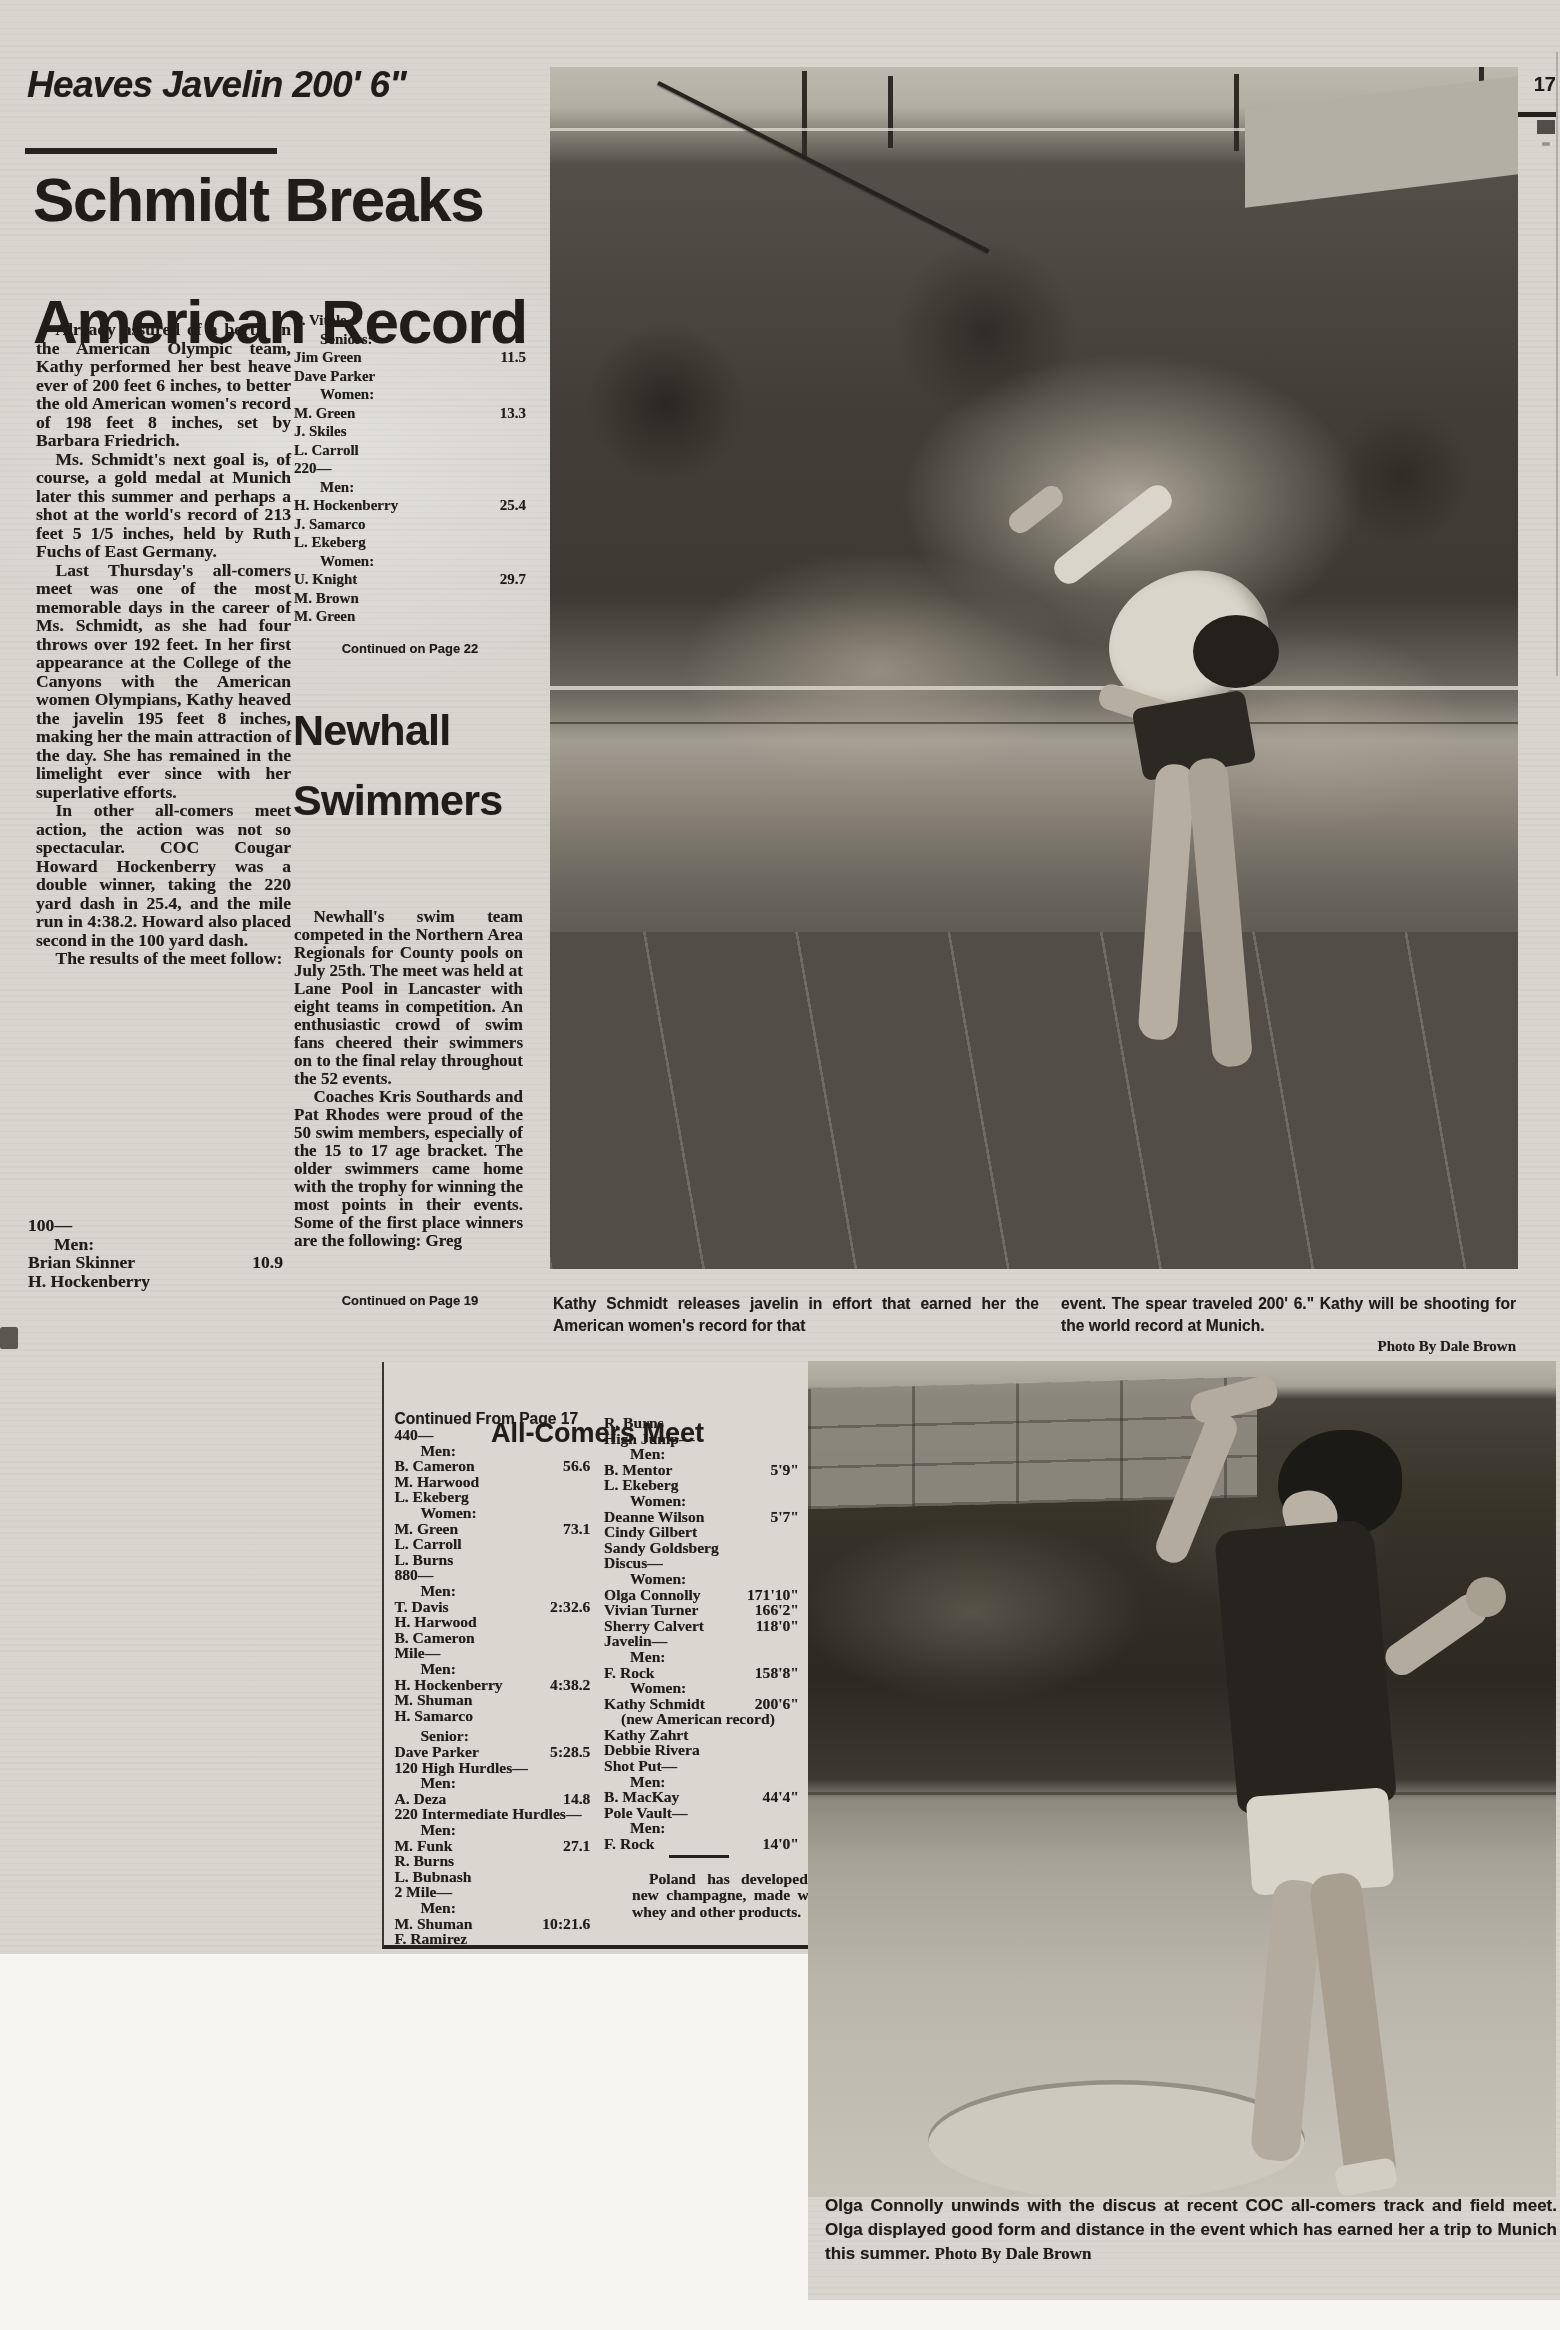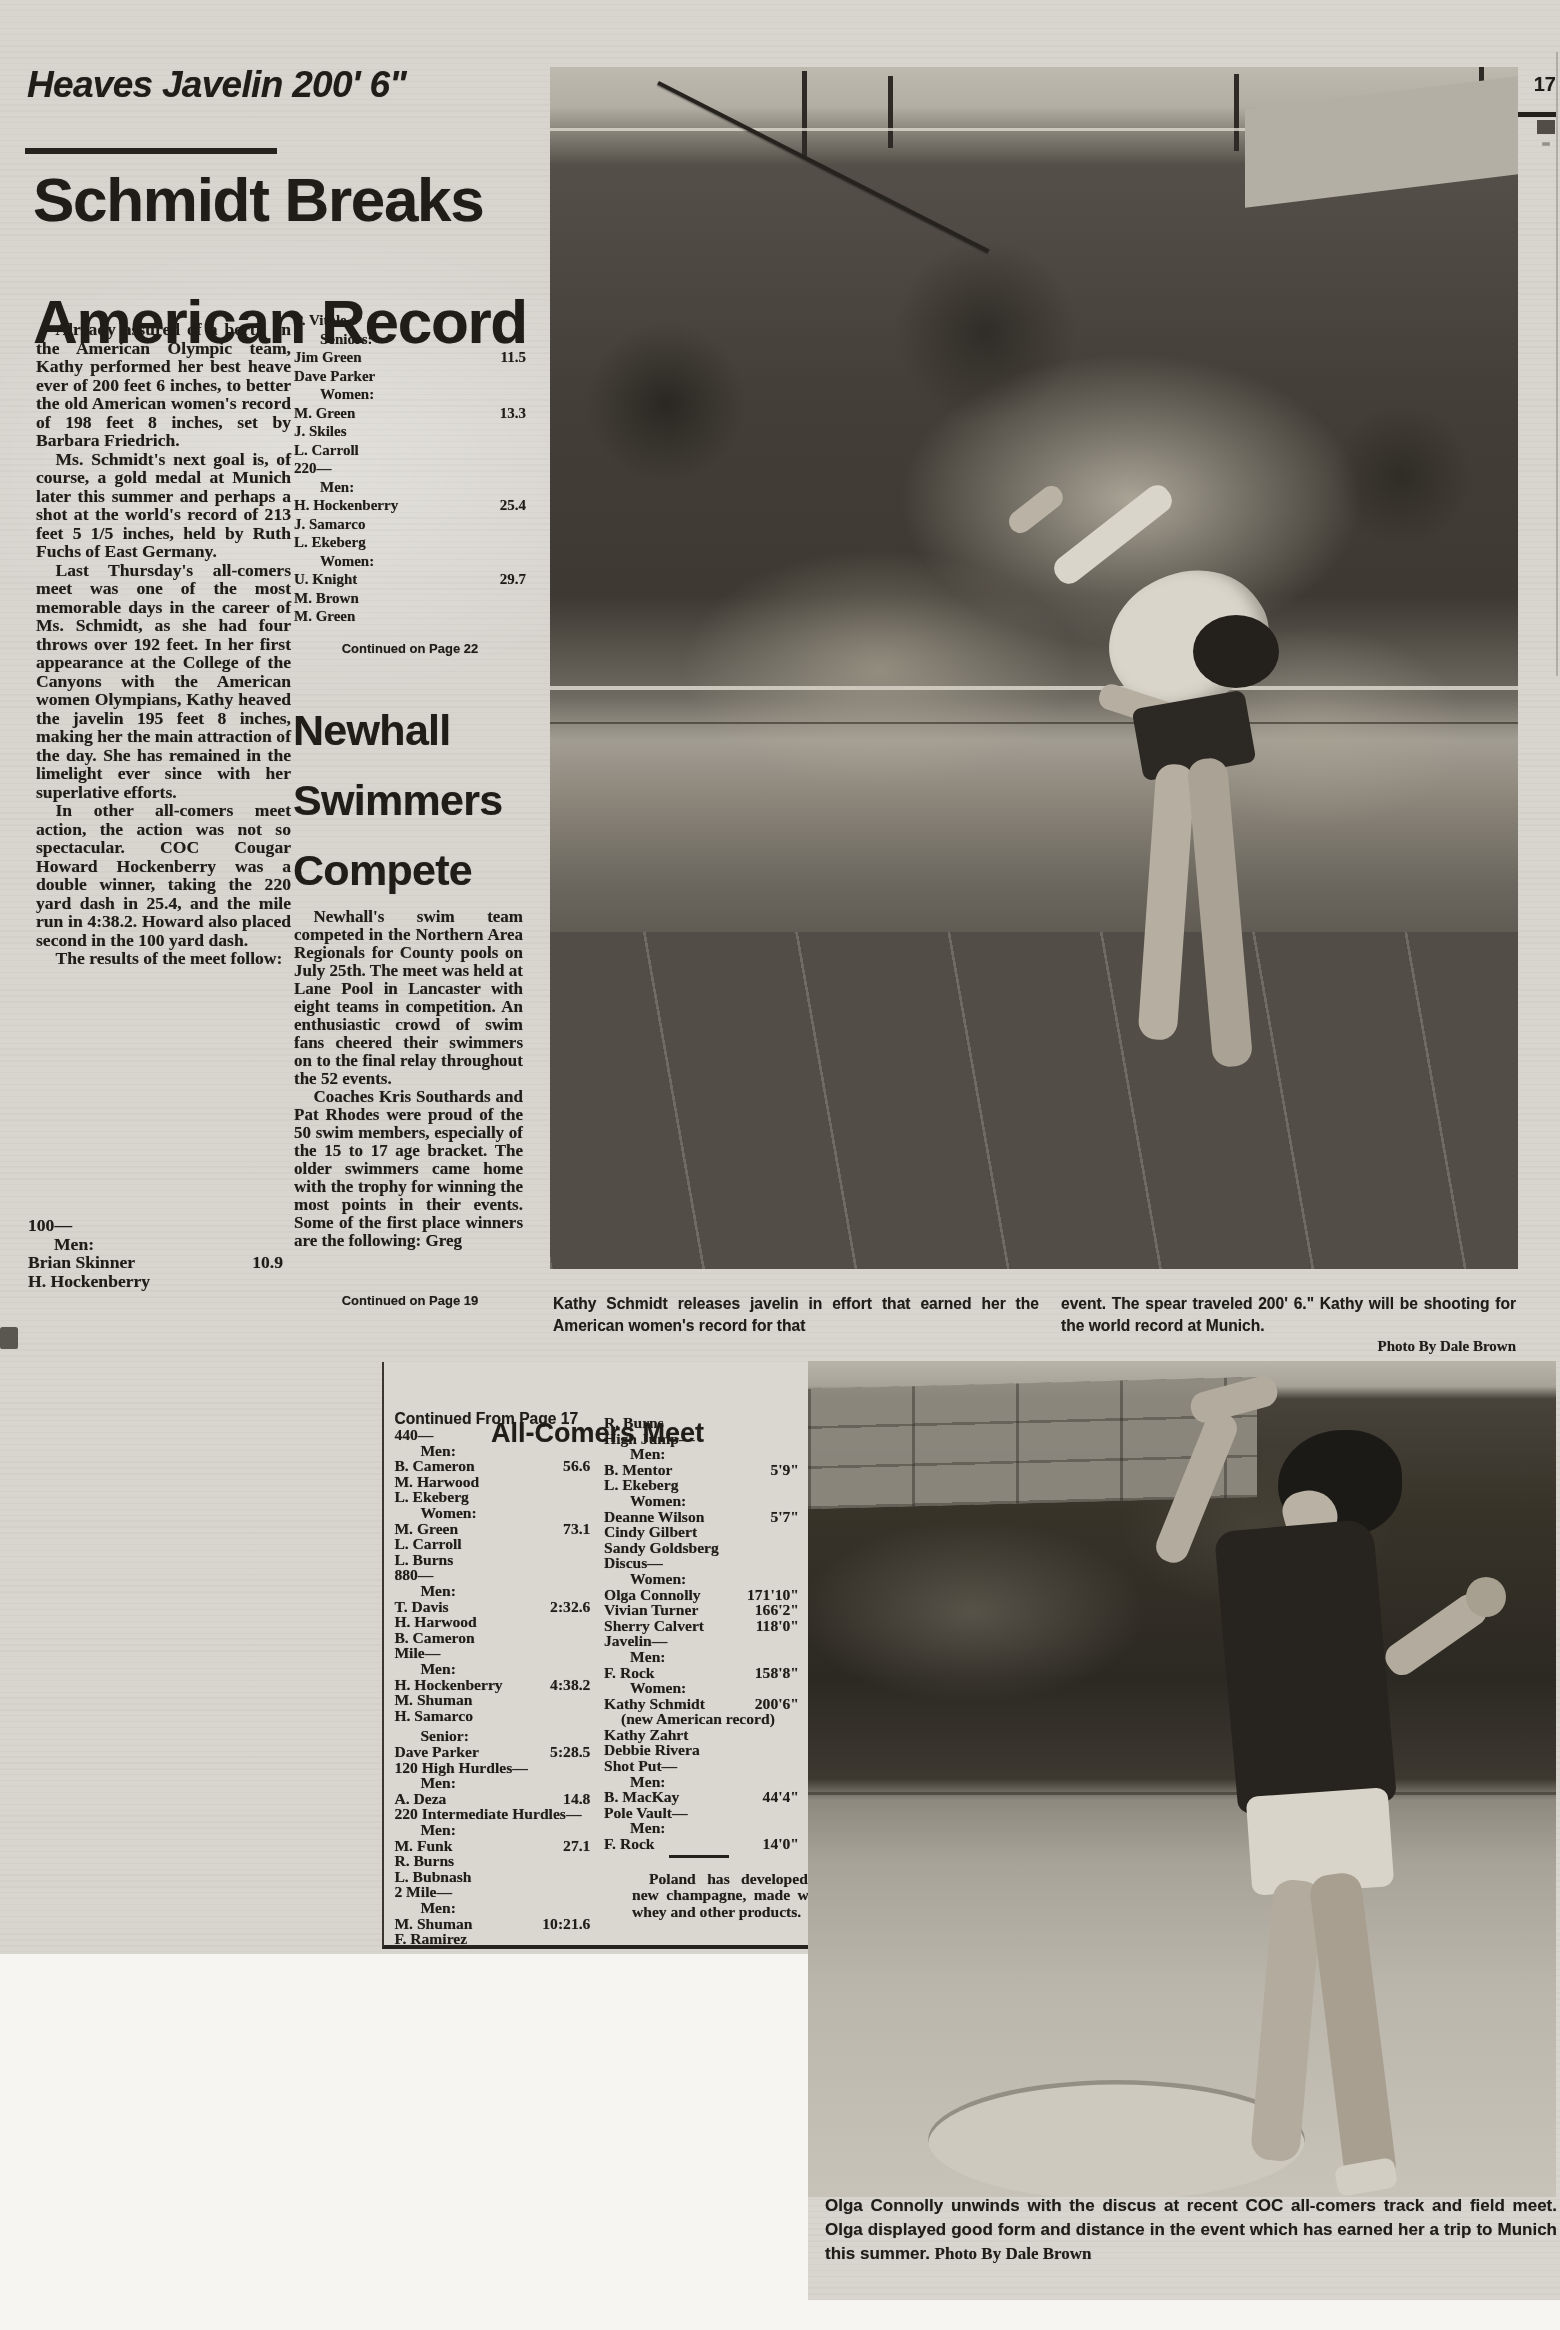--- a/index.html
+++ b/index.html
@@ -200,21 +200,20 @@
       </div>
       <div class="rl rl-row soft">
         <span>M. Green</span>
       </div>
     </div>
   <div id="col2-continued" class="abs continued soft">Continued on Page 22</div>
 
   <div id="newhall-title" class="abs sans soft">
     <div>Newhall</div>
     <div>Swimmers</div>
-    <div>Compete</div>
   </div>
   <div id="newhall-body" class="abs bodycol soft">
       <p>Newhall's swim team competed in the Northern Area Regionals for County pools on July 25th. The meet was held at Lane Pool in Lancaster with eight teams in competition. An enthusiastic crowd of swim fans cheered their swimmers on to the final relay throughout the 52 events.</p>
       <p>Coaches Kris Southards and Pat Rhodes were proud of the 50 swim members, especially of the 15 to 17 age bracket. The older swimmers came home with the trophy for winning the most points in their events. Some of the first place winners are the following: Greg</p>
     </div>
   <div id="newhall-continued" class="abs continued soft">Continued on Page 19</div>
 
   <div id="photo1" class="abs">
     <div class="post" style="left:252px;top:3.9px;height:85px;"></div>
     <div class="post" style="left:338px;top:9px;height:72px;"></div>

